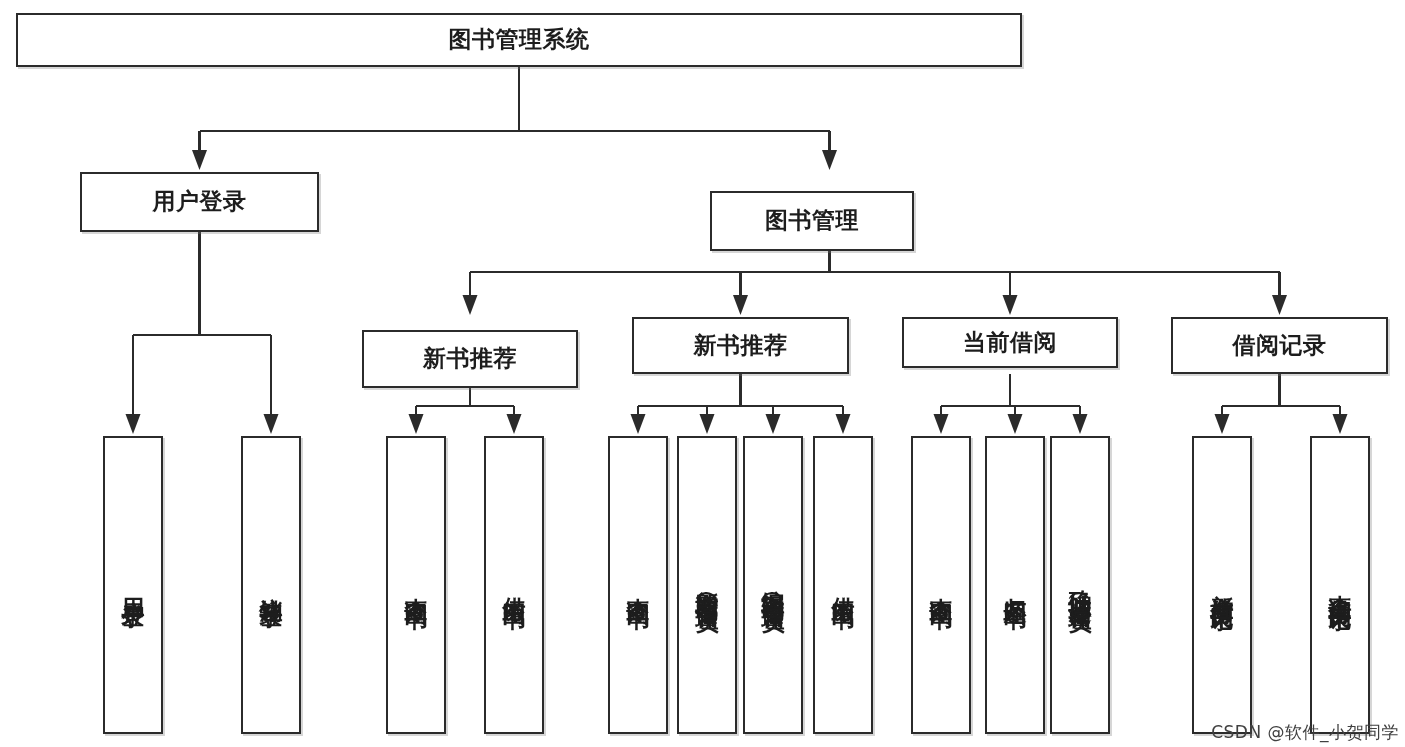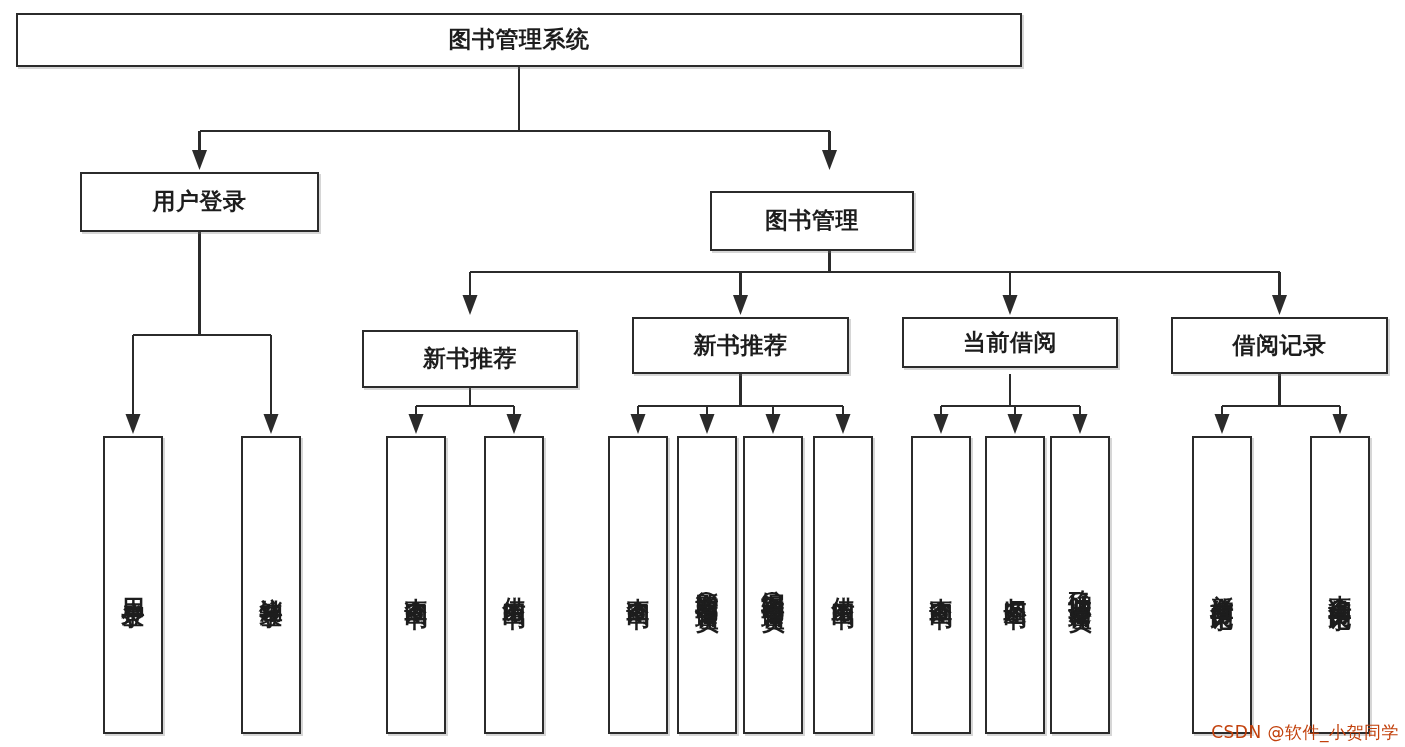--- a/index.html
+++ b/index.html
@@ -52,21 +52,21 @@
     writing-mode: vertical-rl;
     text-orientation: upright;
     letter-spacing: 3px;
     line-height: 1.0;
   }
   #watermark {
     position: absolute;
     right: 6px;
     bottom: 3px;
     font-size: 17px;
-    color: #c2410c;
+    color: #404040;
     letter-spacing: 0.5px;
     white-space: nowrap;
     pointer-events: none;
   }
 </style>
 </head>
 <body>
 
 <div id="diagram-root">
   <svg id="edge-layer" viewBox="0 0 1405 747">

